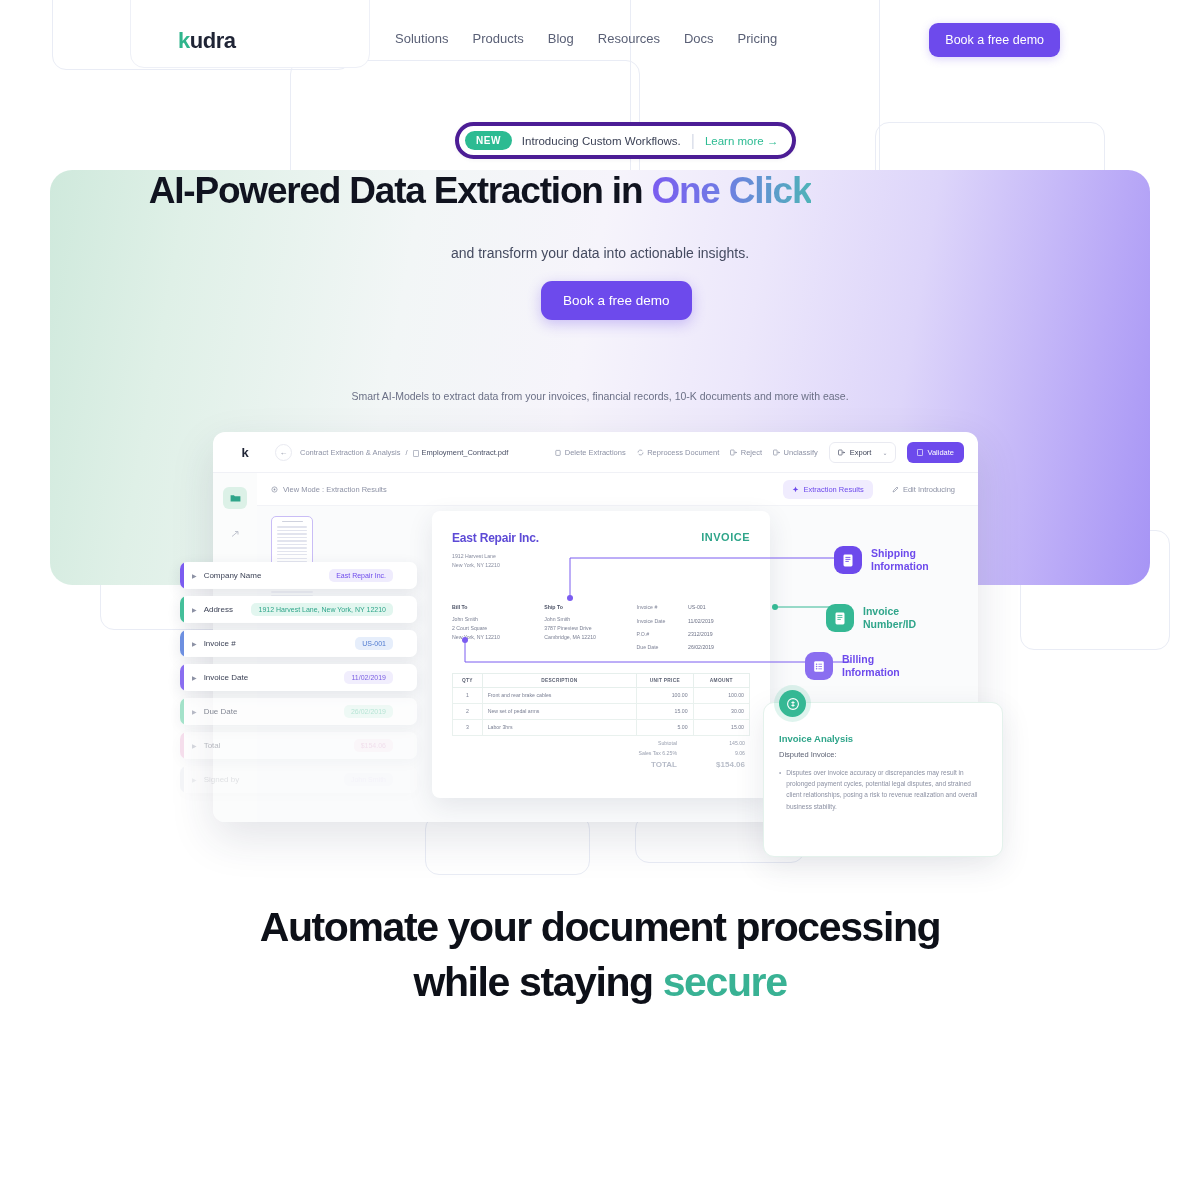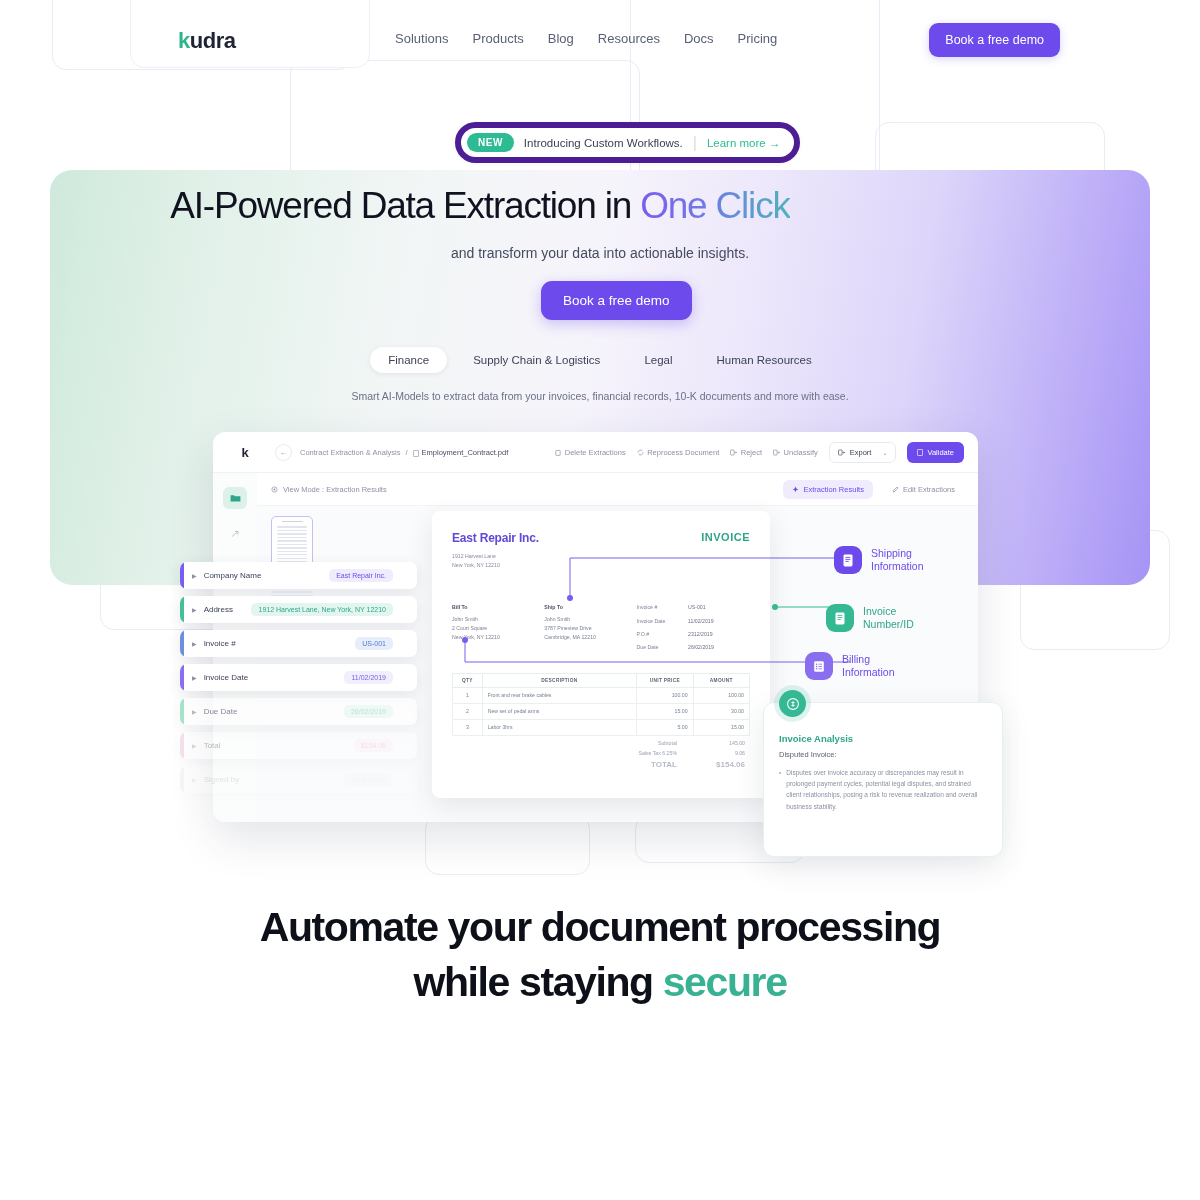--- a/index.html
+++ b/index.html
@@ -59,36 +59,36 @@
     position: absolute; right: 140px; top: 23px;
     background: #6d4aec; color: #fff; border: none; border-radius: 9px;
     padding: 10px 16px; font-size: 12.5px; font-family: inherit; cursor: pointer;
     box-shadow: 0 2px 8px rgba(109,74,236,.25);
   }
 
   
   .announce {
     position: absolute; left: 455px; top: 122px; z-index: 20;
     display: flex; align-items: center; gap: 10px;
-    background: #fff; border: 6px solid #4c1d95; border-radius: 999px;
+    background: #fff; border: 4px solid #4c1d95; border-radius: 999px;
     padding: 5px 14px 5px 6px;
     box-shadow: 0 1px 4px rgba(30,35,60,.05);
   }
   .badge-new {
     background: #2cbb92; color: #fff; font-size: 10px; font-weight: 700;
     letter-spacing: .5px; border-radius: 999px; padding: 4px 11px;
   }
   .announce-text { font-size: 11.5px; color: #3c4256; }
   .announce-sep { color: #d8dce8; }
   .announce-link { font-size: 11.5px; color: #2cbb92; text-decoration: none; }
 
   
   .hero-title {
-    position: absolute; left: 0; top: 185px; width: 960px; text-align: center;
-    font-size: 37px; font-weight: 400; letter-spacing: -1.2px; color: #10131f;
+    position: absolute; left: 0; top: 170px; width: 960px; text-align: center;
+    font-size: 37px; font-weight: 700; letter-spacing: -1.2px; color: #10131f;
     z-index: 10;
   }
   .grad-text {
     background: linear-gradient(90deg, #7b5cf0 0%, #6f7ce4 45%, #4fb3b8 100%);
     -webkit-background-clip: text; background-clip: text; color: transparent;
   }
   .hero-sub {
     position: absolute; left: 0; top: 224px; width: 1200px; text-align: center;
     font-size: 14px; line-height: 1.42; color: #454b60; z-index: 10;
   }
@@ -197,21 +197,21 @@
     box-shadow: 0 4px 14px rgba(40,45,80,.10); position: relative; overflow: hidden;
   }
   .field .bar { width: 4px; height: 100%; border-radius: 7px 0 0 7px; }
   .field .arrow { font-size: 6px; color: #8d92a5; margin: 0 7px 0 8px; }
   .field .label { font-size: 8px; color: #3c4256; }
   .field .val { margin-left: auto; font-size: 7px; padding: 3px 7px; border-radius: 5px; white-space: nowrap;}
 
   
   .callout { position: absolute; display: flex; align-items: center; gap: 9px; z-index: 18;}
   .co-ico { width: 28px; height: 28px; border-radius: 9px; display:flex; align-items:center; justify-content:center;}
-  .co-text { font-size: 10.5px; font-weight: 400; line-height: 1.28;}
+  .co-text { font-size: 10.5px; font-weight: 700; line-height: 1.28;}
   .co1 { left: 834px; top: 546px; }
   .co2 { left: 826px; top: 604px; }
   .co3 { left: 805px; top: 652px; }
 
   
   .analysis {
     position: absolute; left: 763px; top: 702px; width: 240px; height: 155px;
     background: #fff; border: 1px solid #e4f2ec; border-radius: 11px; z-index: 20;
     padding: 30px 15px 0; box-shadow: 0 10px 30px rgba(40,45,80,.10);
   }
@@ -274,26 +274,20 @@
     <span class="badge-new">NEW</span>
     <span class="announce-text">Introducing Custom Workflows.</span>
     <span class="announce-sep">|</span>
     <a class="announce-link" href="#">Learn more →</a>
   </div>
 
   <h1 class="hero-title"><span>AI-Powered Data Extraction in </span><span class="grad-text">One Click</span></h1>
   <p class="hero-sub"><br><span>and transform your data into actionable insights.</span></p>
   <button class="hero-cta">Book a free demo</button>
 
-  <div class="tabs">
-    <div class="tab active">Finance</div>
-    <div class="tab">Supply Chain &amp; Logistics</div>
-    <div class="tab">Legal</div>
-    <div class="tab">Human Resources</div>
-  </div>
   <div class="tagline">Smart AI-Models to extract data from your invoices, financial records, 10-K documents and more with ease.</div>
 
   <div class="app">
     <div class="app-top">
       <div class="app-logo">k</div>
       <div class="backbtn">←</div>
       <div class="crumb">
         <span>Contract Extraction &amp; Analysis</span>
         <span>/</span>
         <span class="file">
@@ -378,21 +372,21 @@
         <div class="vm-tab active">
           <svg width="7" height="7" viewBox="0 0 7 7">
               <path d="M3.5 0.6l.8 2 2 .9-2 .8-.8 2-.8-2-2-.8 2-.9z" fill="#6d4aec"></path>
             </svg>
           <span>Extraction Results</span>
         </div>
         <div class="vm-tab">
           <svg width="7" height="7" viewBox="0 0 7 7">
               <path d="M1 6l.6-1.6L5 1l1 1-3.4 3.4z" fill="none" stroke="#8d92a5" stroke-width="0.7"></path>
             </svg>
-          <span>Edit Extractions</span>
+          <span>Edit Introducing</span>
         </div>
       </div>
     </div>
 
     <div class="canvas"></div>
     <div class="thumb">
       <i class="t"></i>
         <i></i>
         <i></i>
         <i></i>

